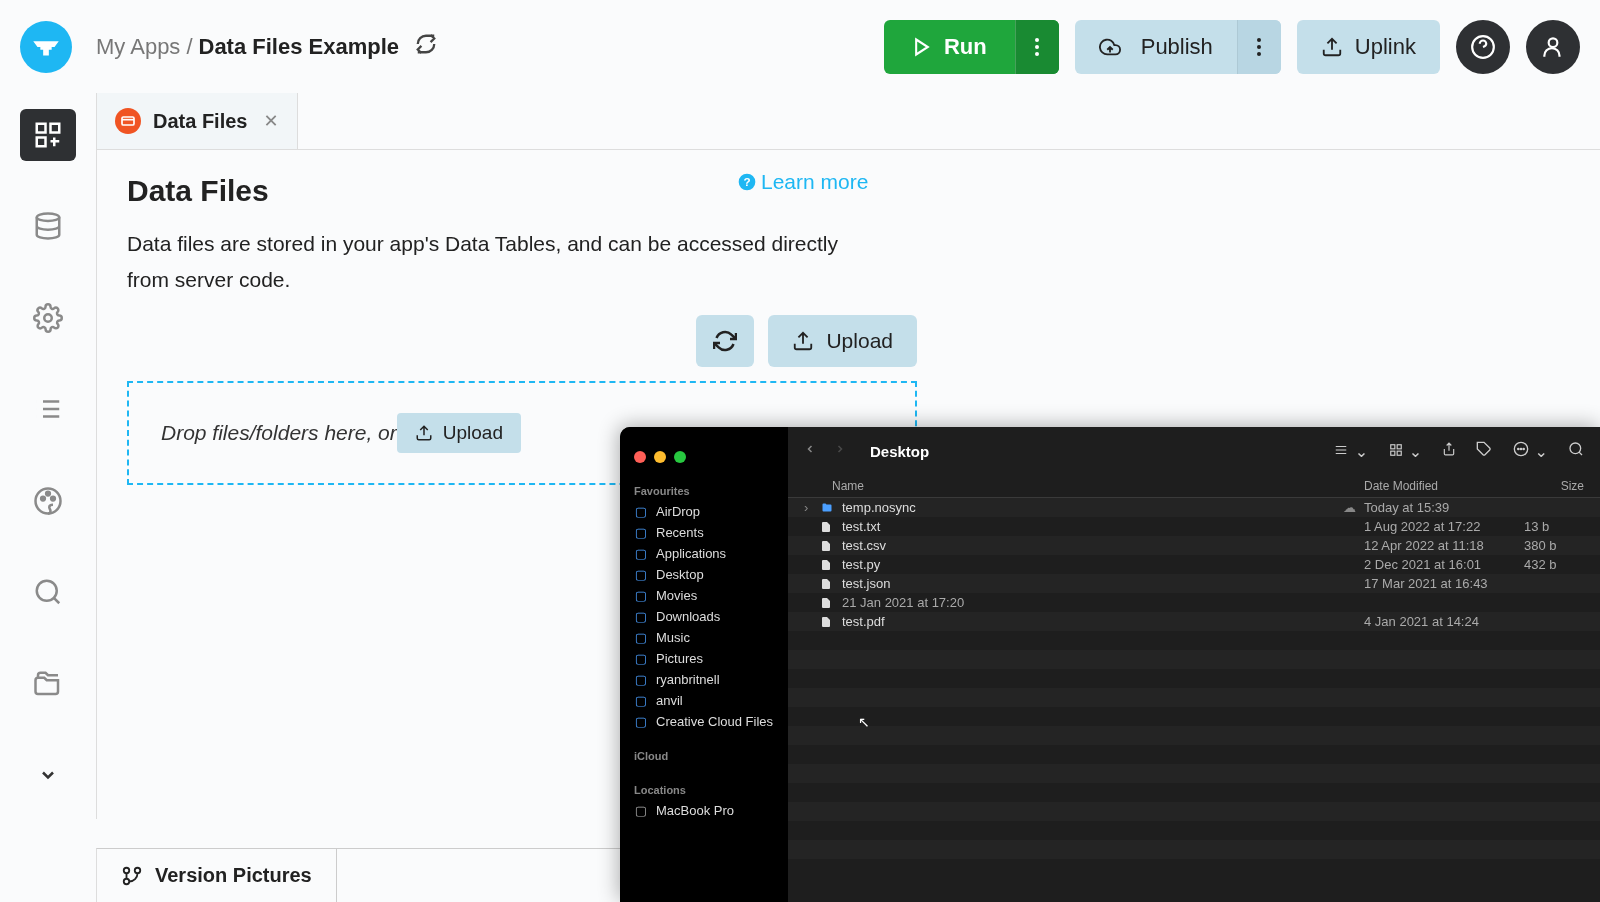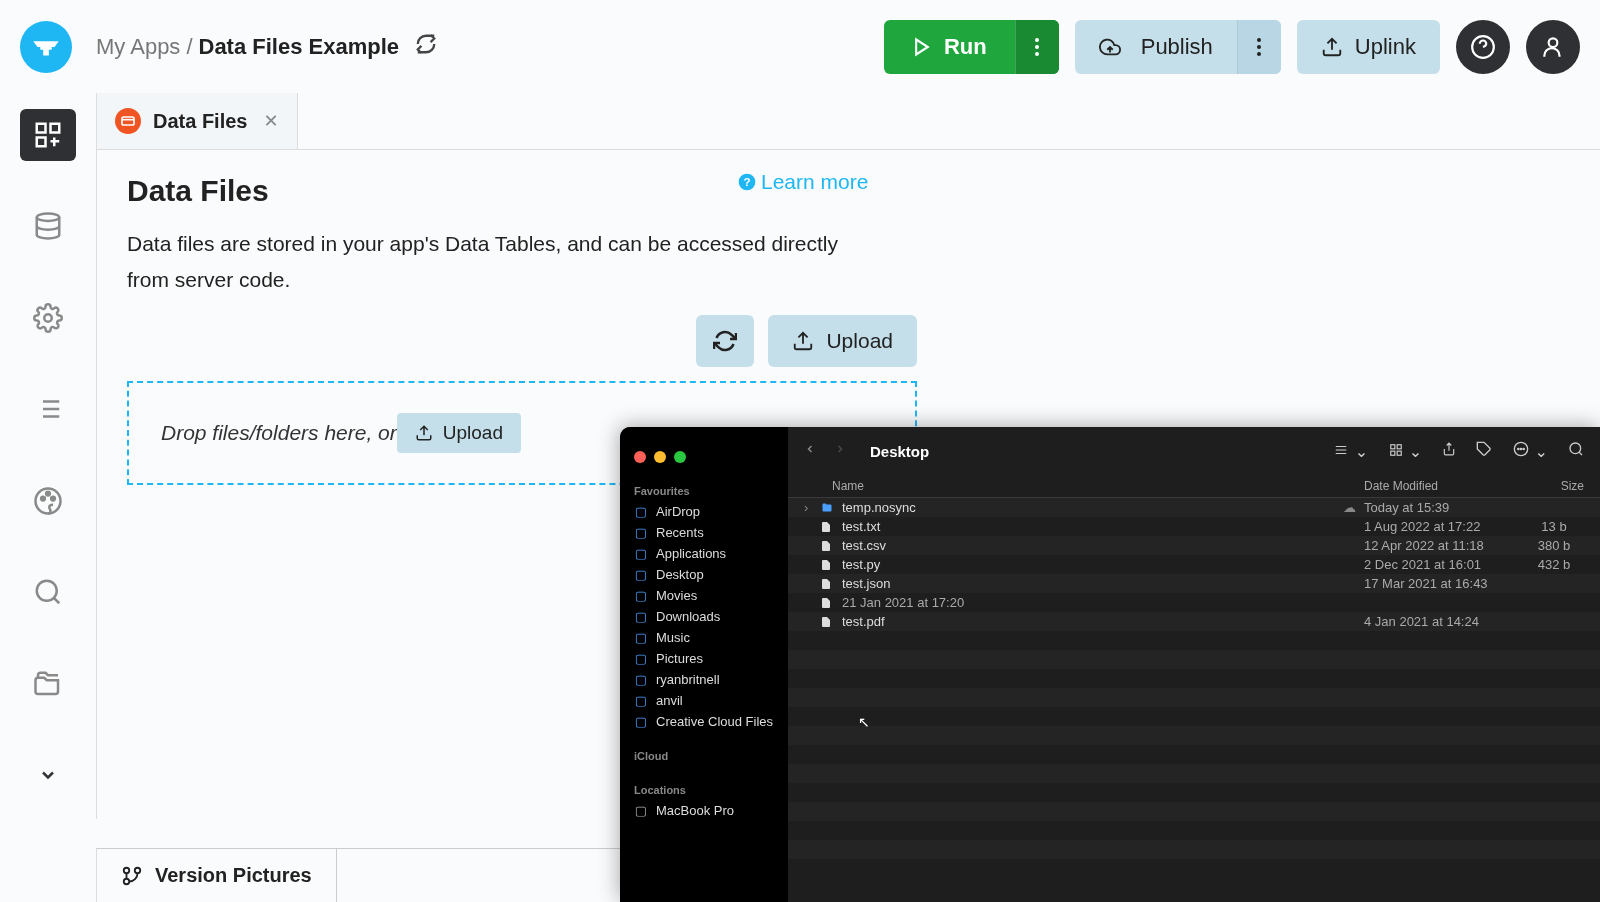--- a/index.html
+++ b/index.html
@@ -74,21 +74,21 @@
 .col-date { width: 160px; }
 .col-size { width: 60px; text-align: right; }
 .finder-rows { flex: 1; overflow-y: auto; }
 .finder-row { display: flex; align-items: center; padding: 1px 16px; font-size: 13px; color: #ddd; height: 19px; }
 .finder-row:nth-child(odd) { background: #242424; }
 .finder-row:nth-child(even) { background: #1e1e1e; }
 .row-expand { width: 16px; color: #888; }
 .row-icon { width: 16px; margin-right: 6px; display: flex; align-items: center; }
 .row-name { flex: 1; }
 .row-date { width: 160px; color: #aaa; }
-.row-size { width: 60px; text-align: center; color: #aaa; }
+.row-size { width: 60px; text-align: left; color: #aaa; }
 .cursor { position: absolute; left: 858px; top: 714px; font-size: 14px; color: #fff; pointer-events: none; }
 </style>
 </head>
 <body>
 
 <div class="header">
   <div class="logo">
     <svg viewBox="0 0 24 24" fill="#fff">
         <path d="M3 8 L21 8 L18 12 L6 12 Z M8 12 L16 12 L16 14 L14 14 L14 18 L10 18 L10 14 L8 14 Z"></path>
       </svg>

